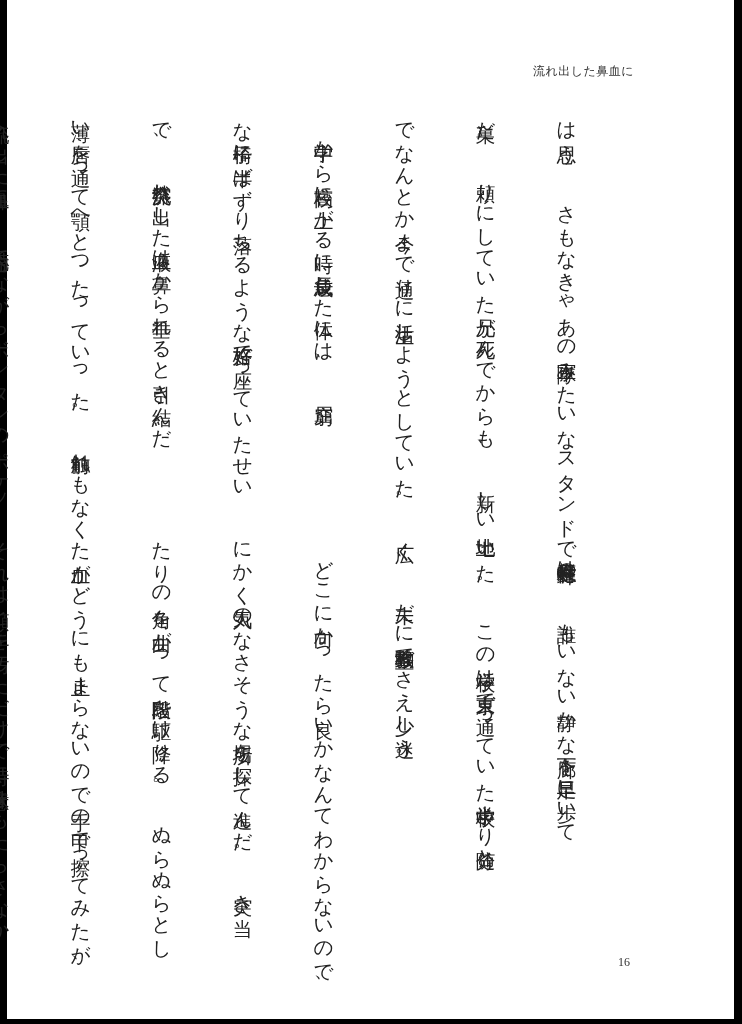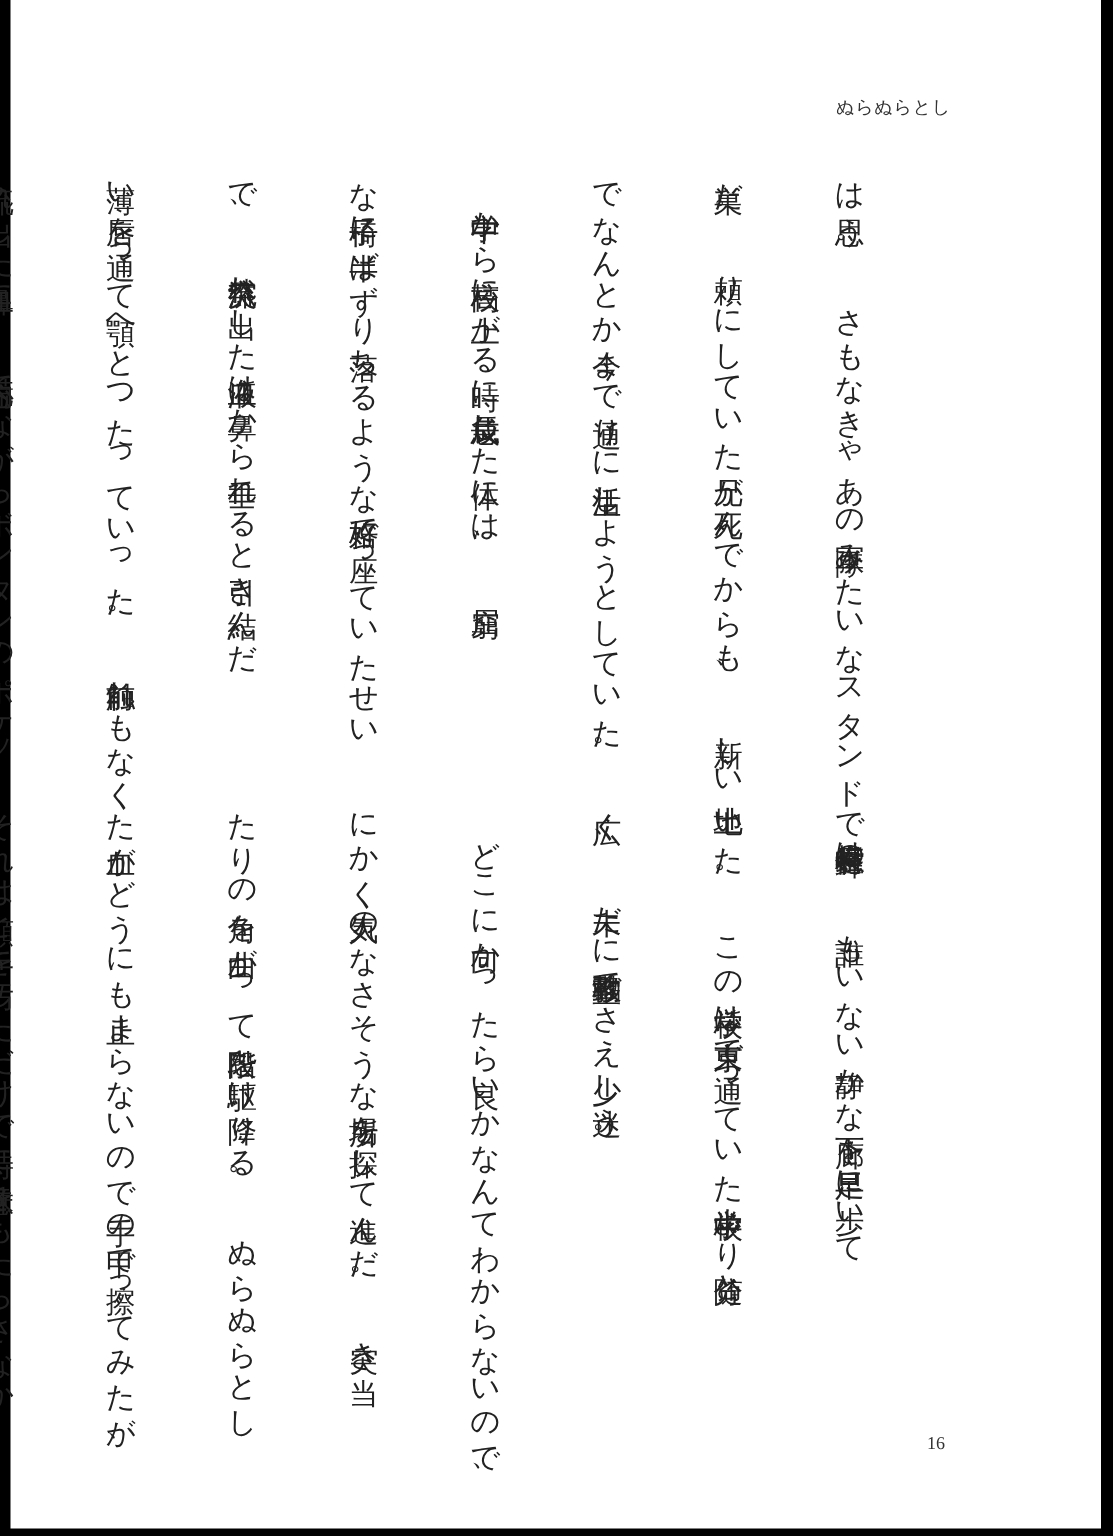--- a/index.html
+++ b/index.html
@@ -30,21 +30,21 @@
     white-space: pre;
   }
   .block-top { right: 100px; top: 108px; height: 400px; }
   .block-bottom { right: 100px; top: 528px; height: 400px; }
   .col { display: block; }
 </style>
 </head>
 <body>
 
 <div class="page">
-  <div class="running-head">ぬらぬらとし</div>
+  <div class="running-head">流れ出した鼻血に</div>
 
   <div class="block block-top">
     <span class="col">は思う。　さもなきゃあの軍隊みたいなスタンドで蜂の</span>
     <span class="col">巣だ。　頼りにしていた兄が死んでからも、　新しい土地</span>
     <span class="col">でなんとか今まで通りに生活しようとしていた。</span>
     <span class="col">　中学から高校に上がる時に急成長した体には、　窮屈</span>
     <span class="col">な椅子に半ばずり落ちるような格好で座っていたせい</span>
     <span class="col">で、　突然流れ出した血液は鼻から垂れると引き結んだ</span>
     <span class="col">薄い唇を通って顎へとつたっていった。　前触れもなく</span>
     <span class="col">流れ出した鼻血に、　内心慌てながらボンタンのポケッ</span>

